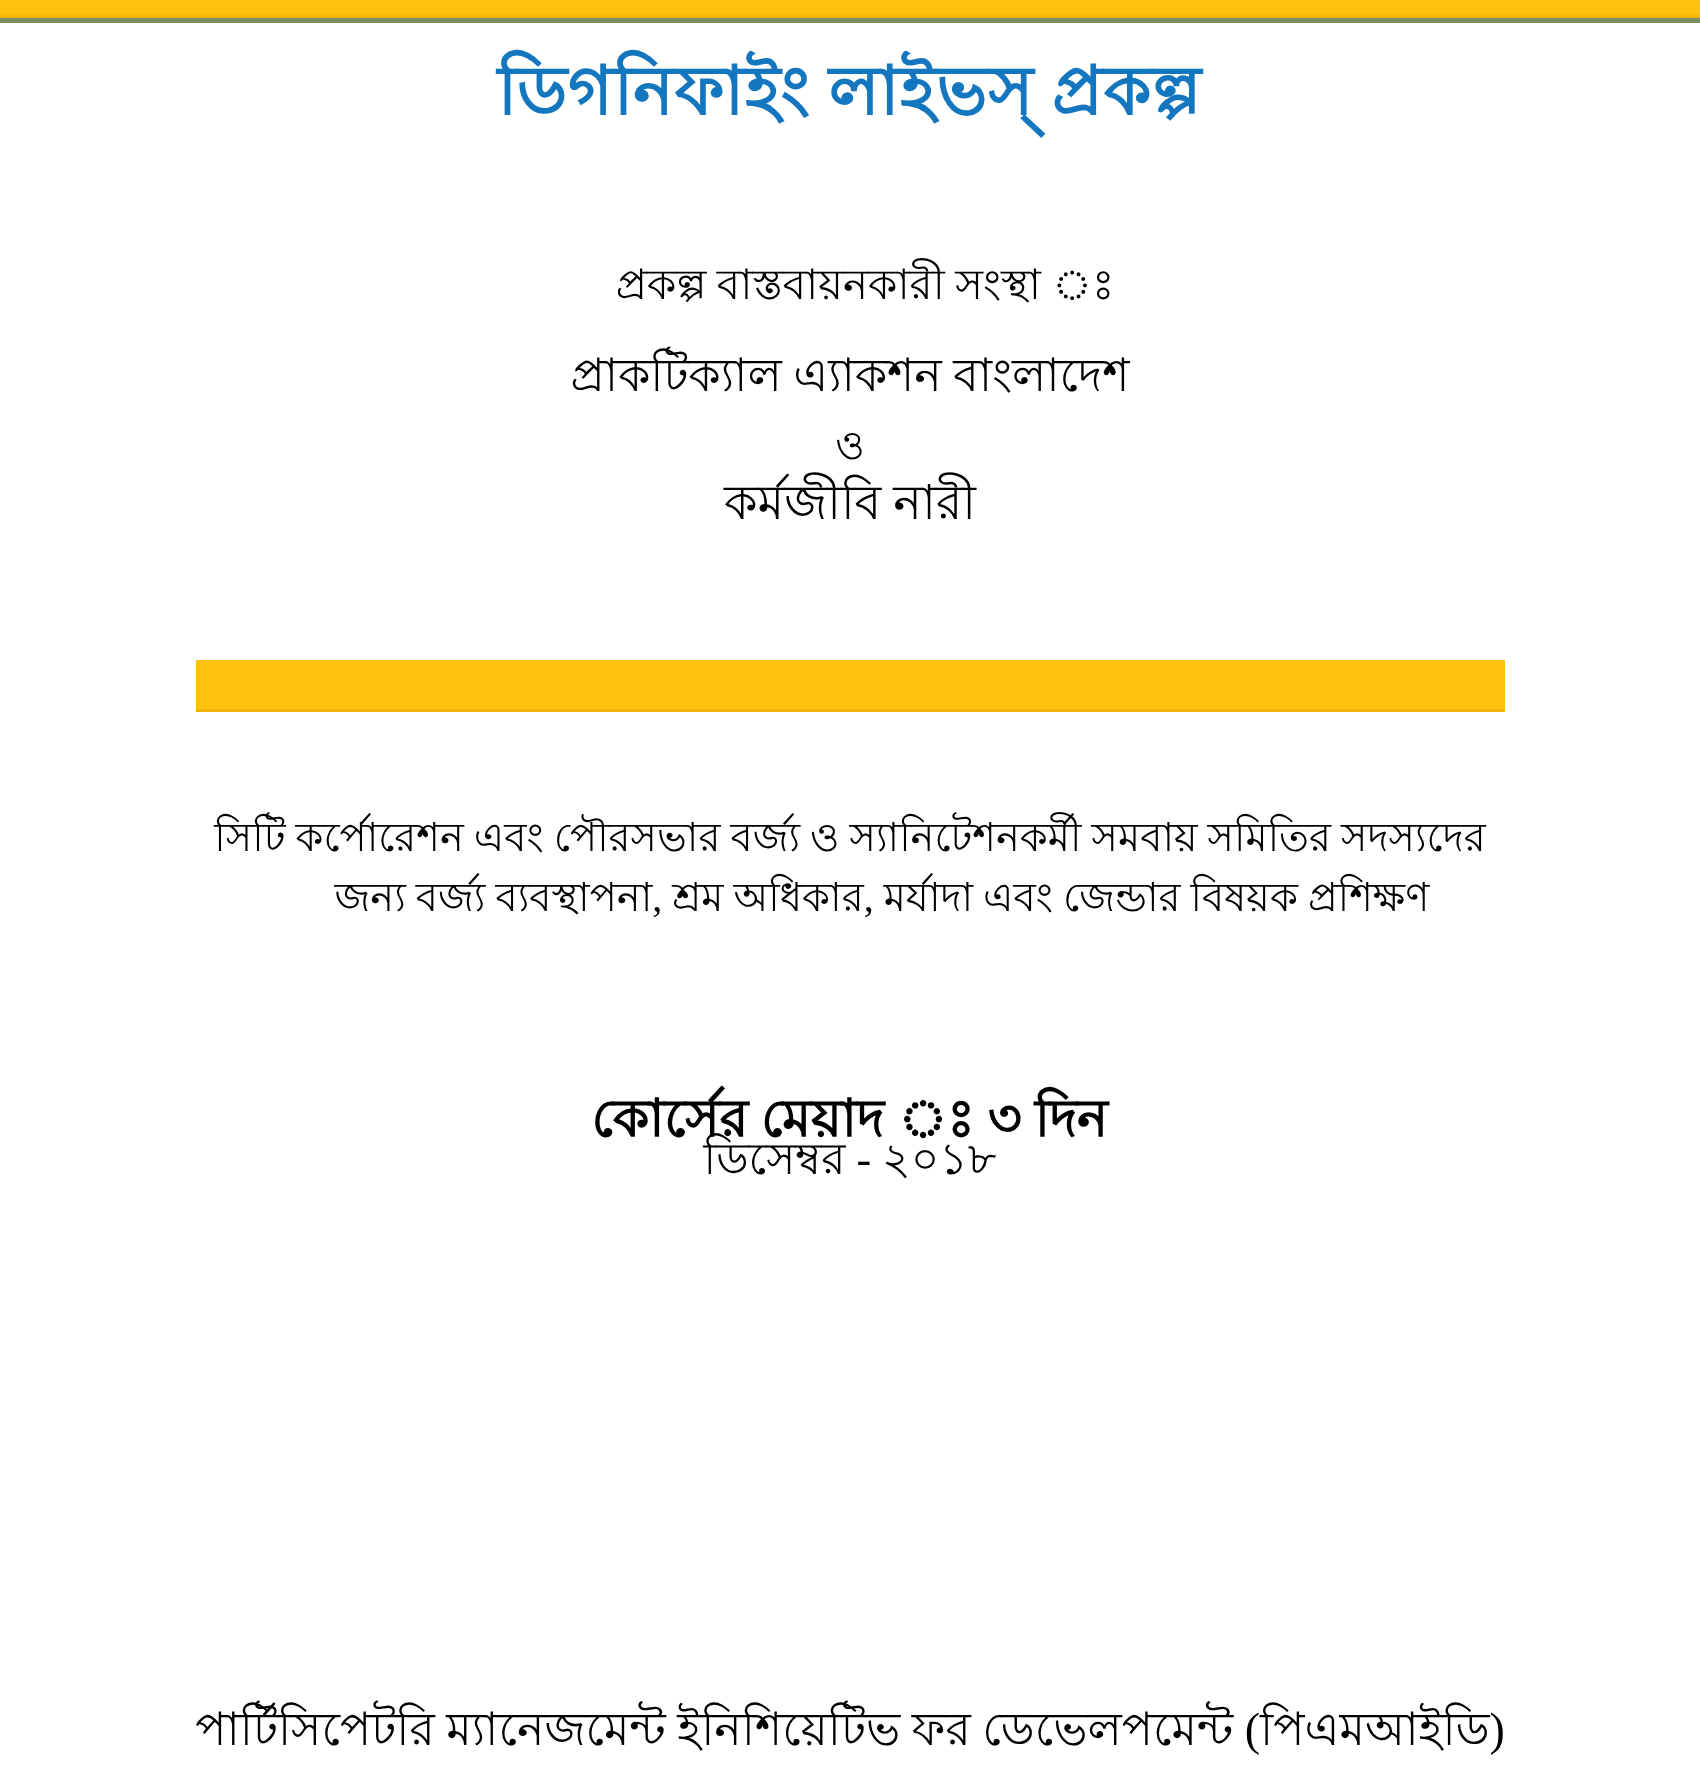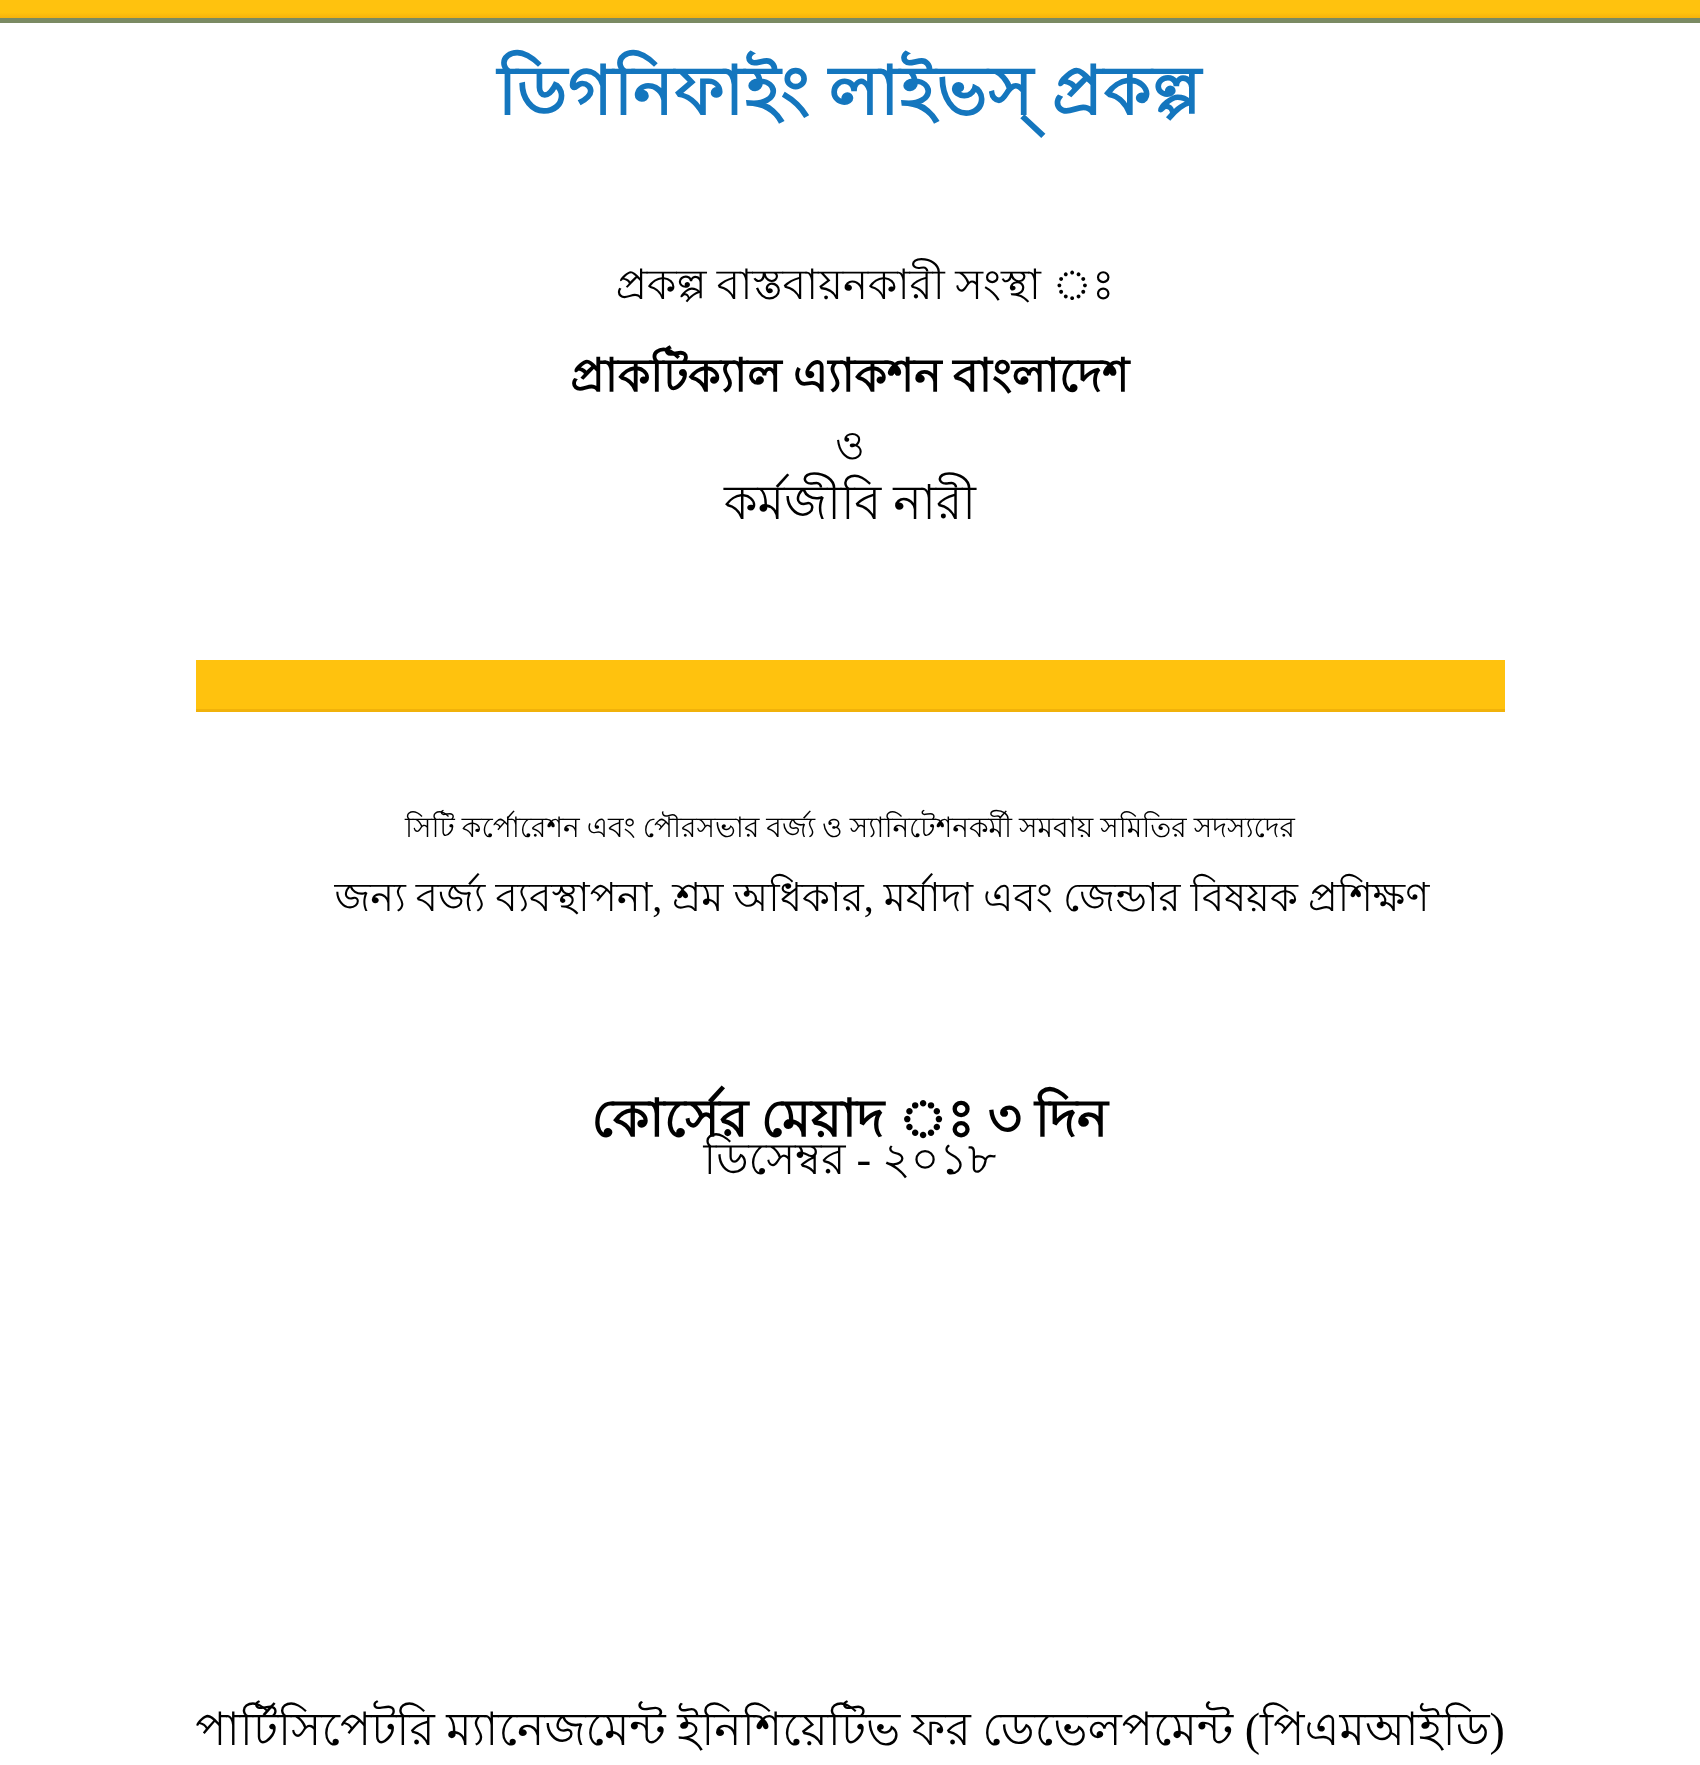--- a/index.html
+++ b/index.html
@@ -42,35 +42,35 @@
     letter-spacing: 1px;
   }
   .center-line {
     position: absolute;
     left: 0;
     width: 100%;
     text-align: center;
     white-space: nowrap;
   }
   .impl-label   { top: 252px; font-size: 42px; padding-left: 15px; }
-  .impl-org1    { top: 340px; font-size: 46px; font-weight: bold; }
+  .impl-org1    { top: 340px; font-size: 46px; }
   .impl-and     { top: 414px; font-size: 40px; }
   .impl-org2    { top: 466px; font-size: 48px; }
 
   .yellow-divider {
     position: absolute;
     left: 196px;
     top: 660px;
     width: 1309px;
     height: 52px;
     background: var(--accent-yellow, #FFC20E);
     box-shadow: inset 0 -3px 0 rgba(200,130,0,0.25);
   }
 
-  .training-line1 { top: 806px; font-size: 28px; }
+  .training-line1 { top: 806px; font-size: 40px; }
   .training-line2 { top: 866px; font-size: 40px; padding-left: 32px; }
 
   .course-duration { top: 1078px; font-size: 52px; font-weight: bold; }
   .course-date     { top: 1126px; font-size: 44px; }
 
   .module-label { top: 1632px; font-size: 46px; }
   .module-org   { top: 1694px; font-size: 46px; }
 </style>
 </head>
 <body>

